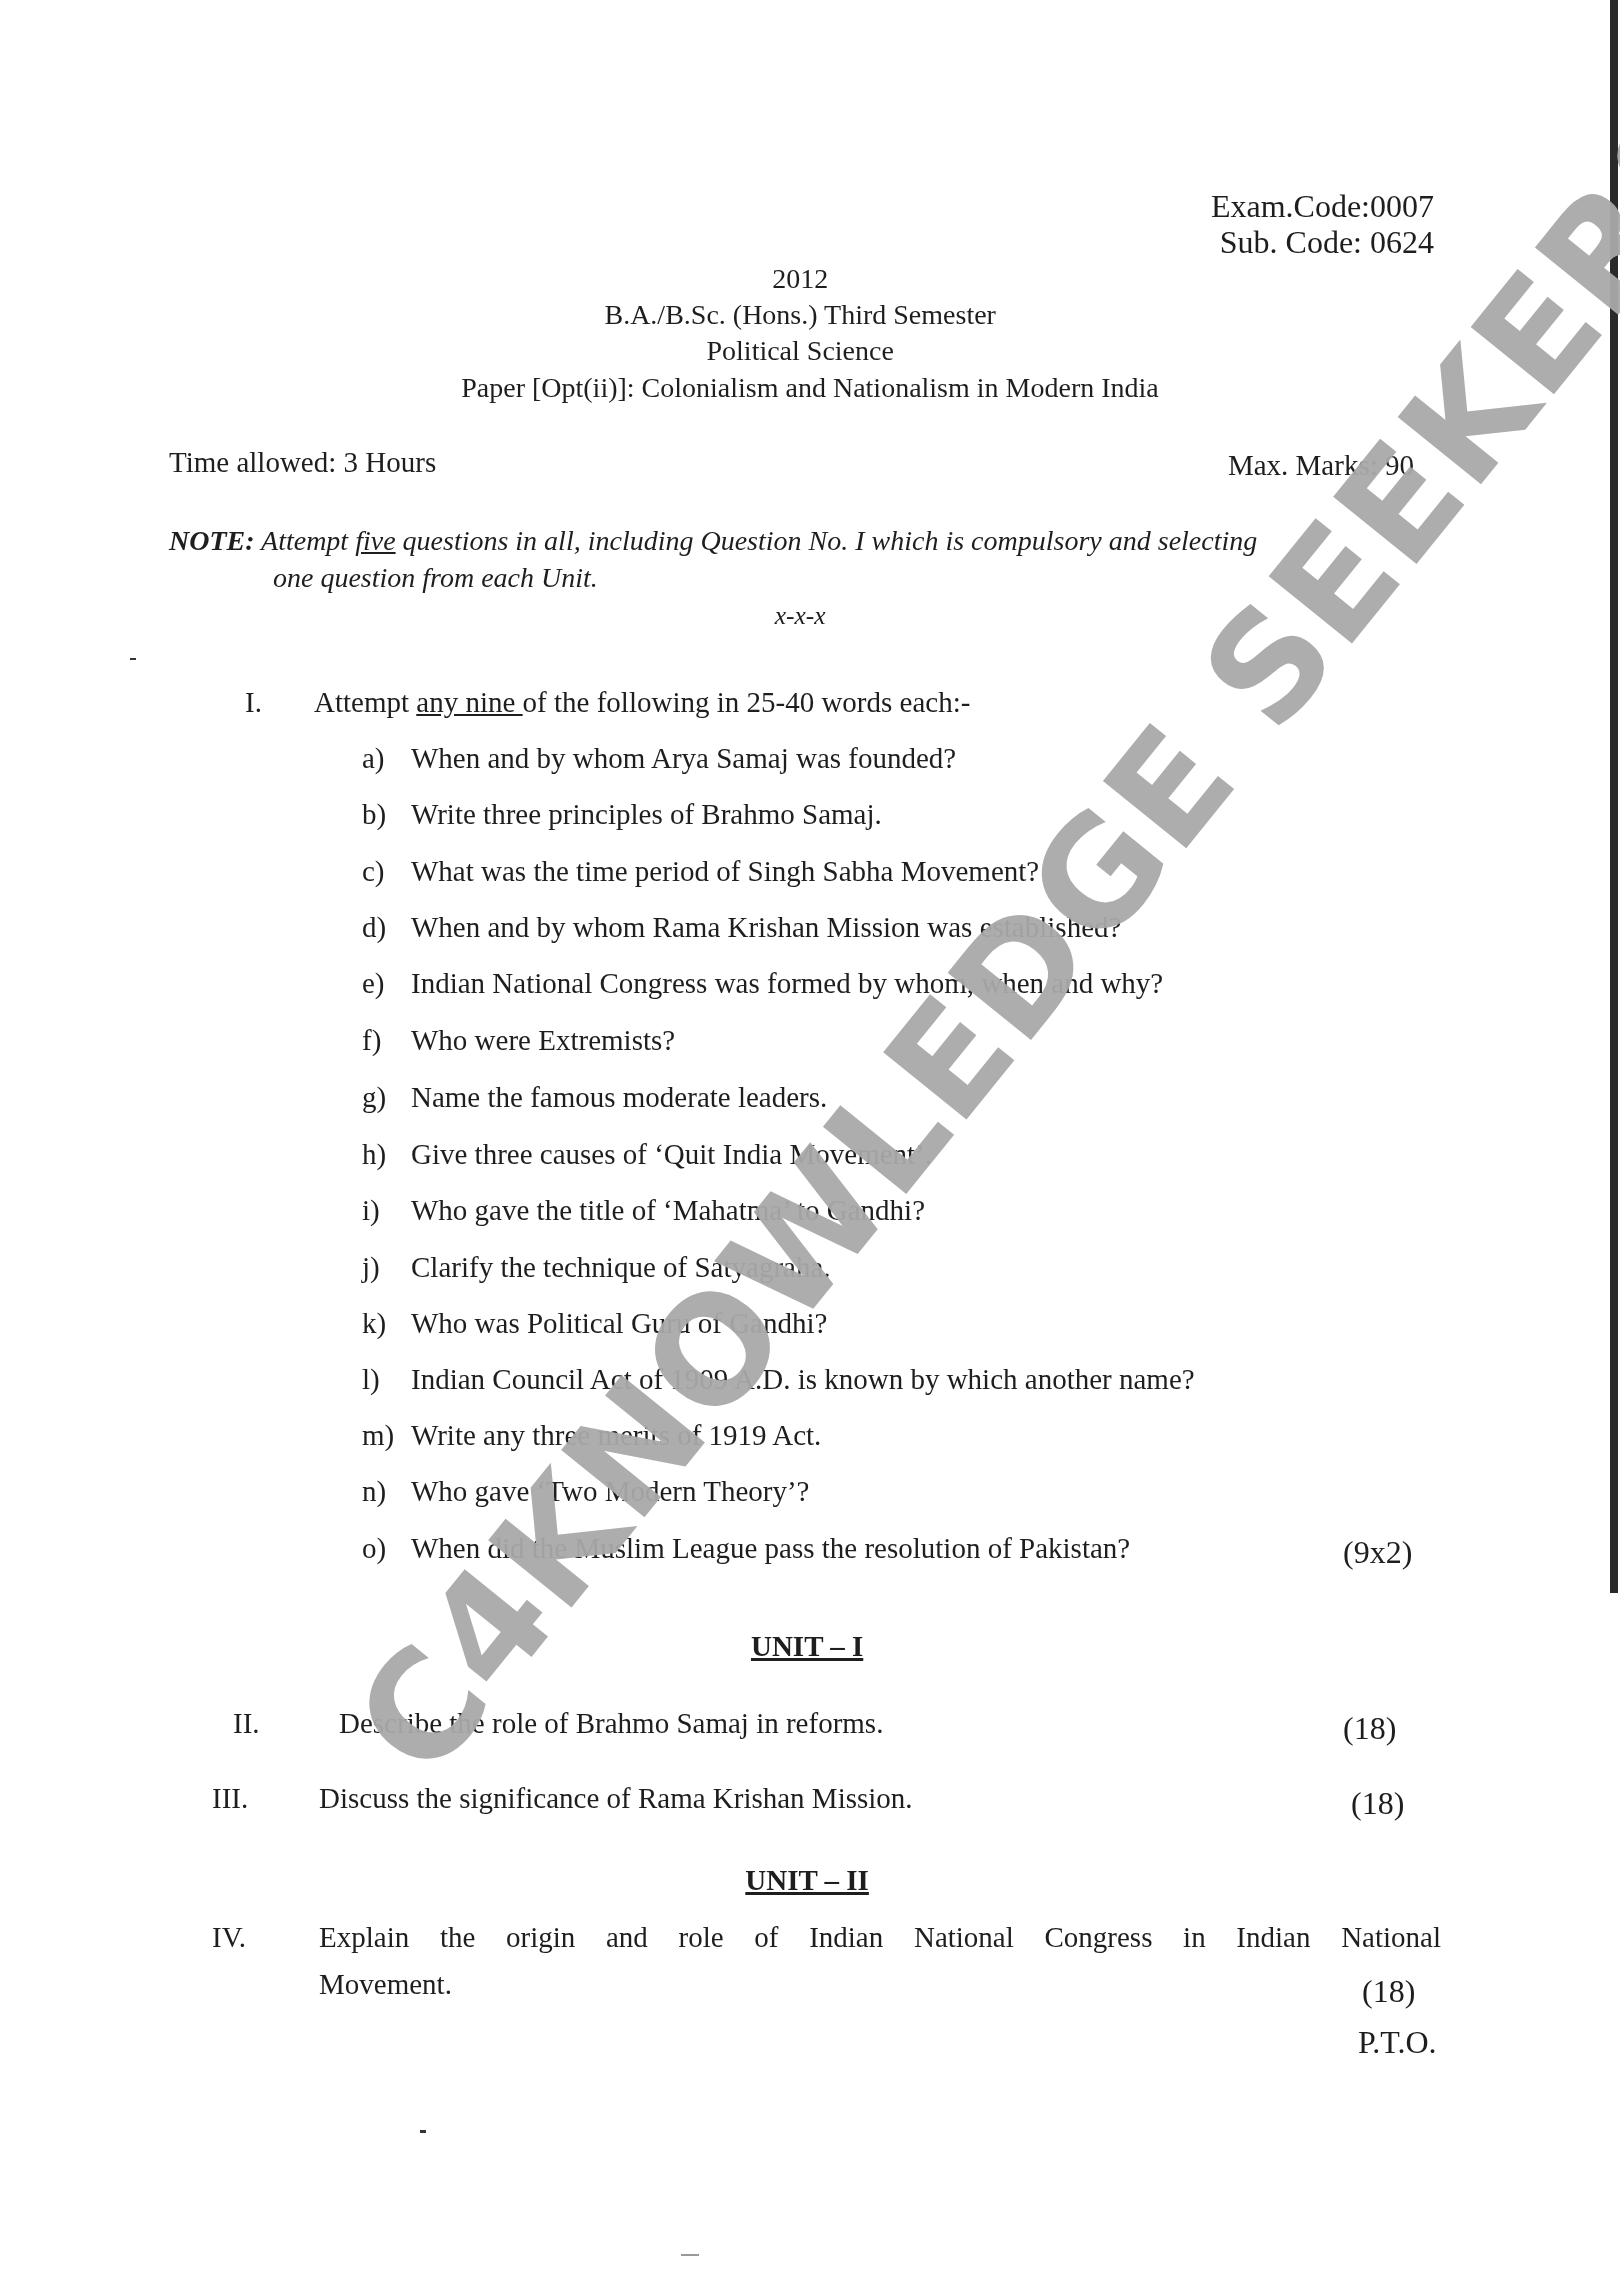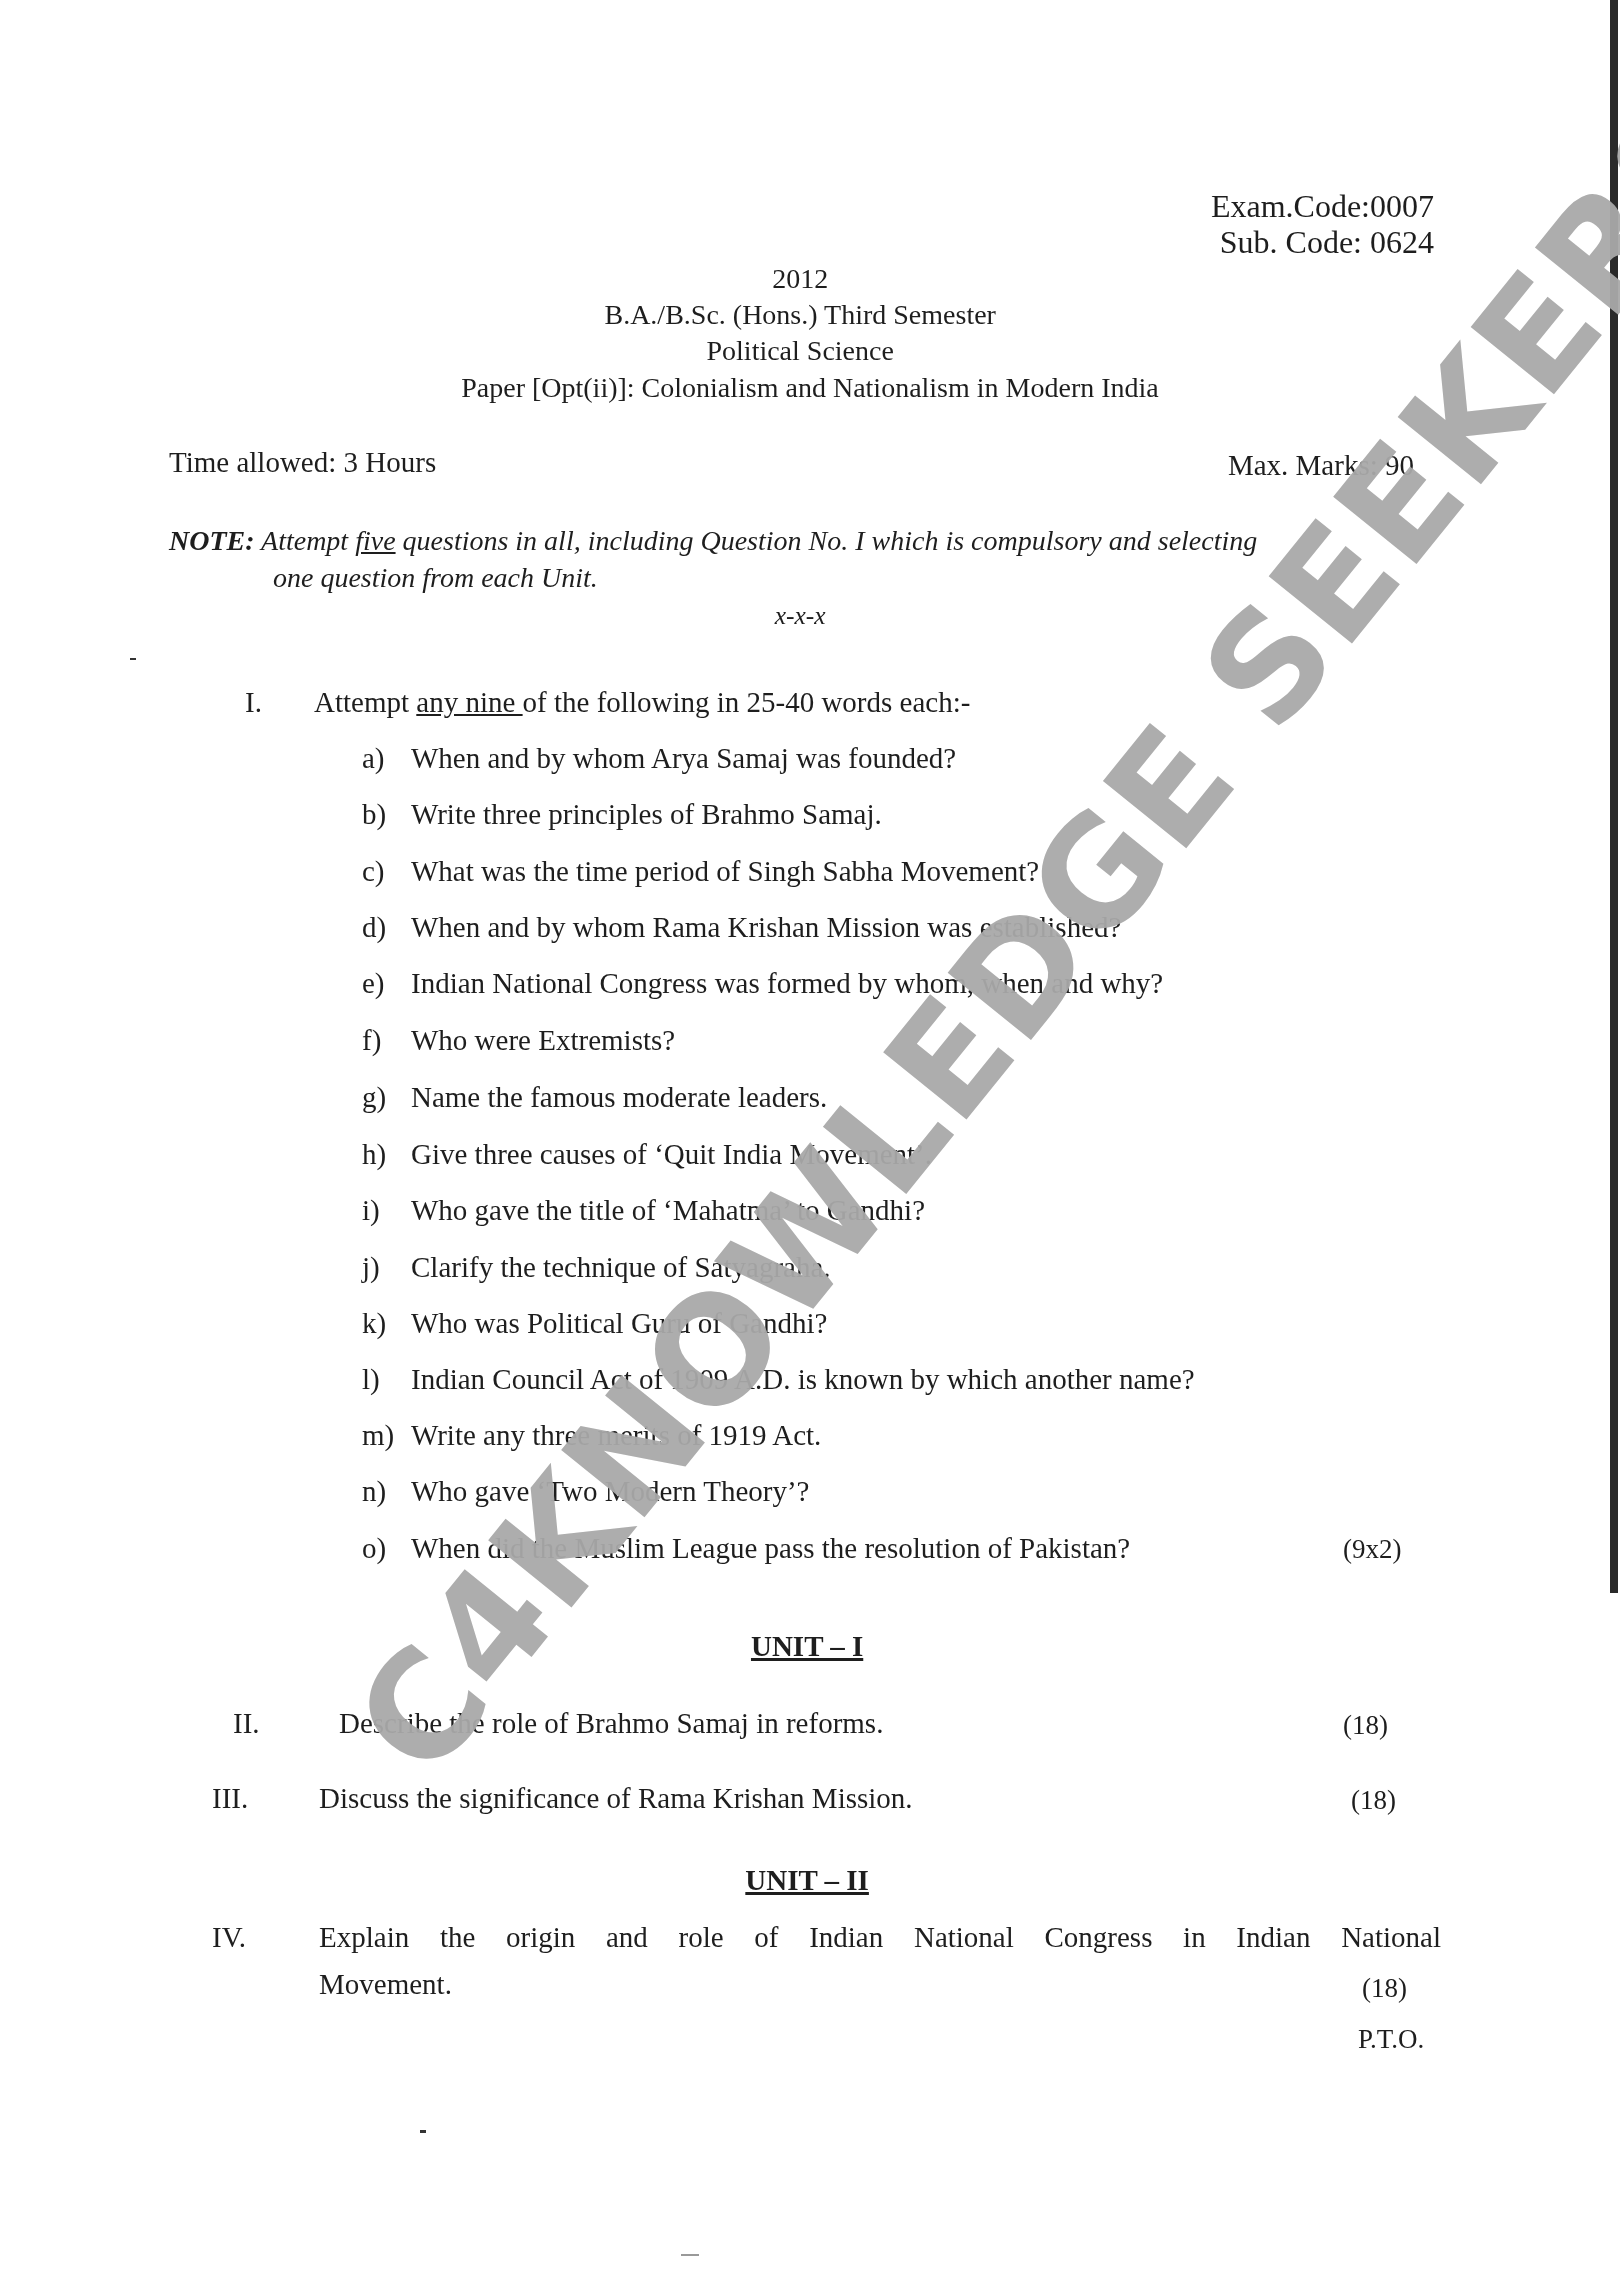--- a/index.html
+++ b/index.html
@@ -20,21 +20,21 @@
     .note { left: 169px; top: 522px; font-size: 28px; font-style: italic; line-height: 37px; }
     .note b { font-style: italic; font-weight: bold; }
     .note u { text-decoration: underline; }
     .note .line2 { display: block; padding-left: 104px; }
     .divider-x { top: 601px; font-size: 25.5px; font-style: italic; }
     .q1 { left: 245px; top: 686px; font-size: 29px; }
     .q1 .num { display: inline-block; width: 69px; }
     .q1 u { text-decoration: underline; }
     .sub { font-size: 29px; margin-left: 48px; }
     .sub .lbl { display: inline-block; width: 49px; }
-    .marks { font-size: 27px; }
+    .marks { font-size: 32px; }
     .unit { font-size: 29px; font-weight: bold; text-decoration: underline; text-decoration-thickness: 2.9px; }
     .long { font-size: 29px; }
     .long .num { display: inline-block; width: 106px; }
     .justify { left: 319px; top: 1921px; width: 1122px; font-size: 29px; text-align: justify; text-align-last: justify; white-space: normal; }
     .watermark {
       position: absolute; left: 186px; top: 995px;
       font-family: "DejaVu Sans", "Liberation Sans", sans-serif;
       font-weight: bold; font-size: 147px; color: #a9a9a9;
       letter-spacing: 2px; white-space: nowrap;
       transform-origin: 0 0; transform: rotate(-51deg) translate(-461px, 549px);

